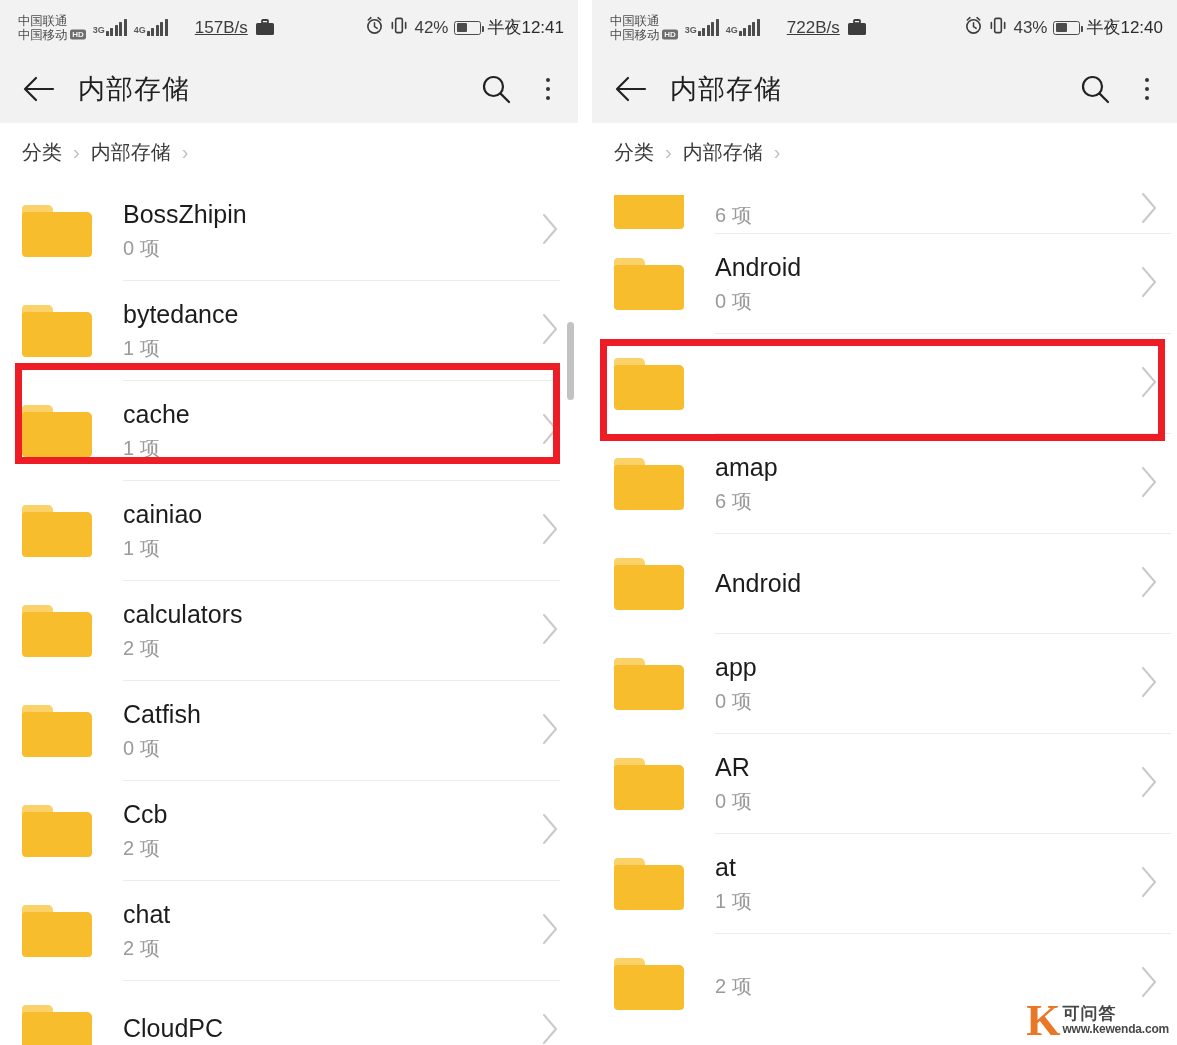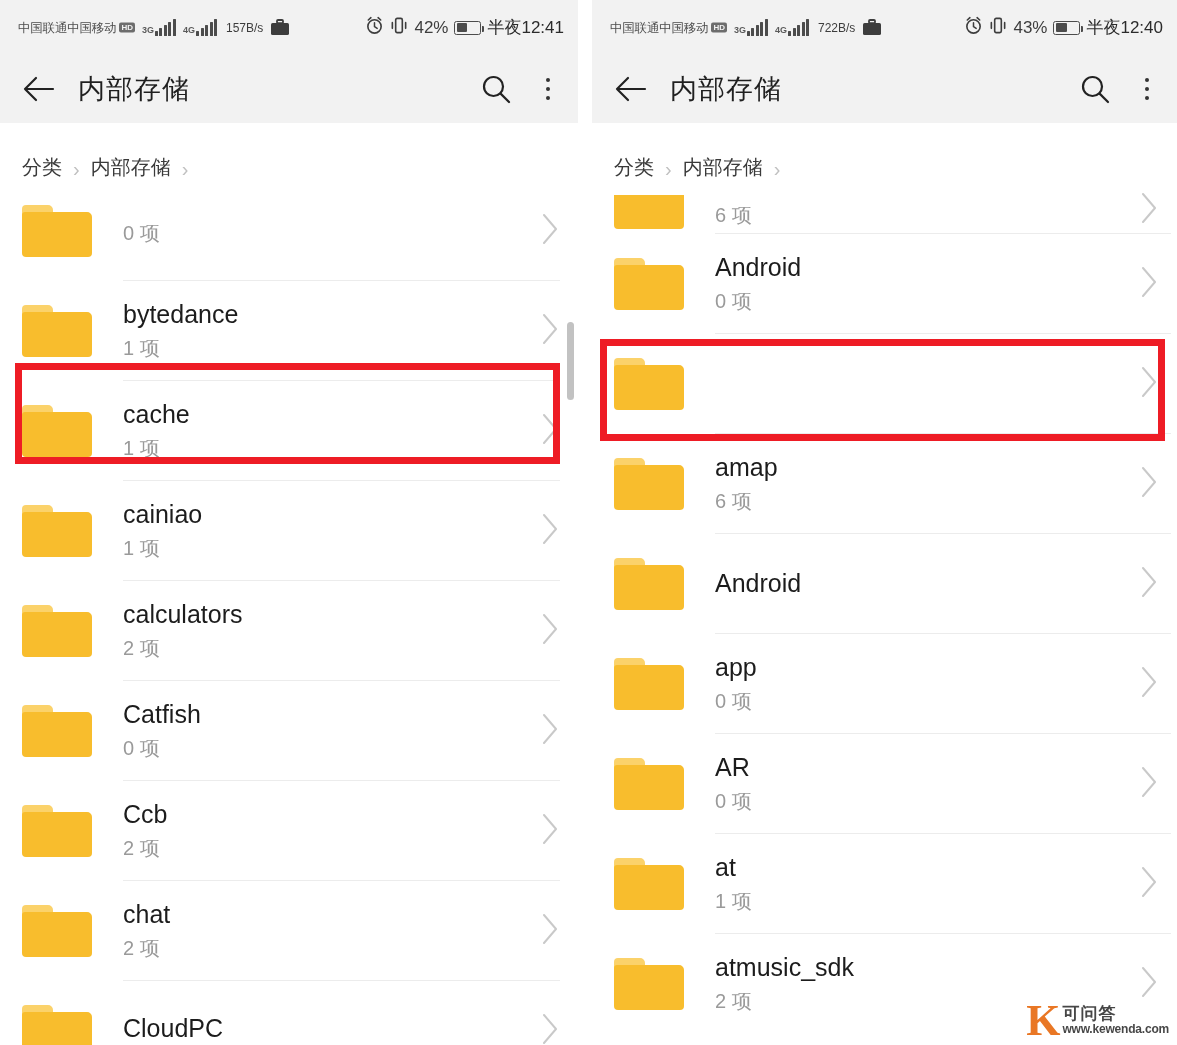--- a/index.html
+++ b/index.html
@@ -31,21 +31,21 @@
   .statusbar {
     height: 55px;
     background: #f2f2f2;
     display: flex;
     align-items: center;
     padding: 0 14px 0 18px;
     position: relative;
   }
   .carriers {
     display: flex;
-    flex-direction: row;
+    flex-direction: column;
     justify-content: center;
     line-height: 1.12;
     font-size: 12.5px;
     color: #4c4c4c;
     letter-spacing: -0.2px;
   }
   .carrier-row { display: flex; align-items: center; gap: 3px; white-space: nowrap; }
   .hd-badge {
     display: inline-block;
     background: #6d6d6d;
@@ -64,21 +64,21 @@
     align-self: flex-start; margin-top: 5px; margin-right: 1px;
   }
   .bars { display: flex; align-items: flex-end; gap: 1.5px; height: 16px; }
   .bars i { display: block; width: 3px; background: #4c4c4c; border-radius: 0.5px; }
   .bars i:nth-child(1) { height: 5px; }
   .bars i:nth-child(2) { height: 8px; }
   .bars i:nth-child(3) { height: 11px; }
   .bars i:nth-child(4) { height: 14px; }
   .bars i:nth-child(5) { height: 17px; }
   .netspeed {
-    font-size: 12px; color: #3d3d3d; margin-left: 9px; white-space: nowrap;
+    font-size: 17px; color: #3d3d3d; margin-left: 27px; white-space: nowrap; text-decoration: underline;
   }
   .briefcase-icon { margin-left: 7px; display: flex; align-items: center; }
   .status-right {
     margin-left: auto;
     display: flex; align-items: center; gap: 6px;
     color: #3d3d3d;
   }
   .pct { font-size: 17px; color: #3d3d3d; }
   .clock-txt { font-size: 17px; color: #2b2b2b; white-space: nowrap; }
   .battery {
@@ -107,21 +107,21 @@
   }
   .appbar-actions { margin-left: auto; display: flex; align-items: center; gap: 26px; }
   .icon-btn { display: flex; align-items: center; justify-content: center; cursor: pointer; }
   .dots { display: flex; flex-direction: column; gap: 4.5px; padding: 0 8px; }
   .dots span { width: 4.5px; height: 4.5px; background: #333; border-radius: 50%; display: block; }
 
   
   .breadcrumb {
     height: 58px;
     background: #ffffff;
-    display: flex; align-items: flex-end;
+    display: flex; align-items: center;
     padding: 0 20px 0 22px;
     font-size: 20px; color: #3a3a3a;
   }
   .crumb { white-space: nowrap; }
   .crumb-sep {
     color: #c0c0c0; font-size: 20px;
     margin: 0 11px; display: inline-block;
   }
 
   
@@ -313,20 +313,21 @@
       <span class="crumb-sep">›</span>
     </div>
 
     <div class="list" id="left-list">
         <div class="row">
           <span class="folder">
             <span class="tab" style="background: rgb(251, 210, 106);"></span>
             <span class="body" style="background: rgb(248, 189, 45);"></span>
           </span>
           <span class="row-texts">
+            <span class="row-name">BossZhipin</span>
             <span class="row-sub">0 项</span>
           </span>
           <span class="chev"><svg width="20" height="34" viewBox="0 0 20 34">
               <path d="M4 3 16 17 4 31" stroke="#9e9e9e" stroke-width="2" fill="none" stroke-linecap="round" stroke-linejoin="round"></path>
             </svg></span>
         </div>
         <div class="divider" style="background: rgb(236, 236, 236);"></div>
         <div class="row">
           <span class="folder">
             <span class="tab" style="background: rgb(251, 210, 106);"></span>
@@ -649,21 +650,20 @@
               <path d="M4 3 16 17 4 31" stroke="#9e9e9e" stroke-width="2" fill="none" stroke-linecap="round" stroke-linejoin="round"></path>
             </svg></span>
         </div>
         <div class="divider flush-right" style="background: rgb(236, 236, 236);"></div>
         <div class="row">
           <span class="folder">
             <span class="tab" style="background: rgb(251, 210, 106);"></span>
             <span class="body" style="background: rgb(248, 189, 45);"></span>
           </span>
           <span class="row-texts">
-            <span class="row-name">atmusic_sdk</span>
             <span class="row-sub">2 项</span>
           </span>
           <span class="chev"><svg width="20" height="34" viewBox="0 0 20 34">
               <path d="M4 3 16 17 4 31" stroke="#9e9e9e" stroke-width="2" fill="none" stroke-linecap="round" stroke-linejoin="round"></path>
             </svg></span>
         </div>
       </div>
 
     <div class="hl-box" id="right-hl" style="left: 8px; top: 339px; width: 565px; height: 102px; border-color: rgb(238, 28, 37);"></div>
 

